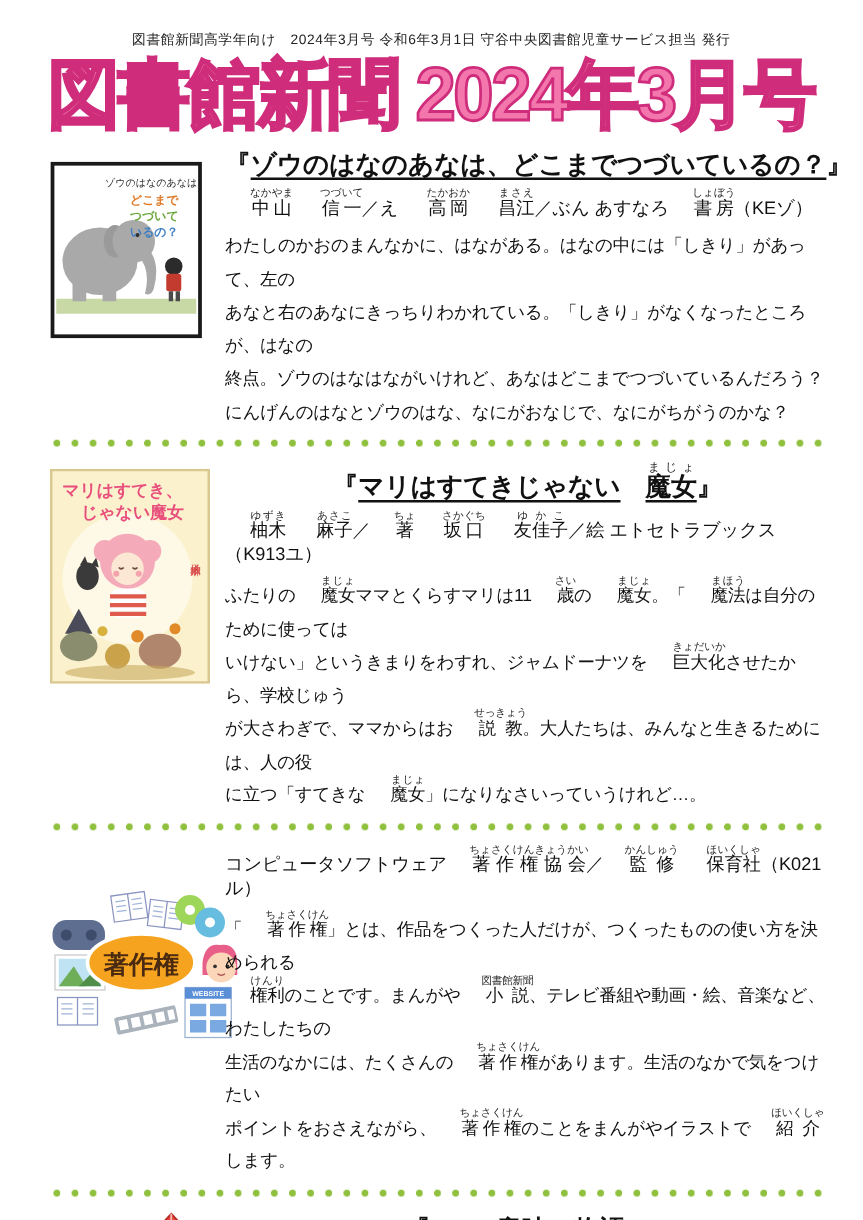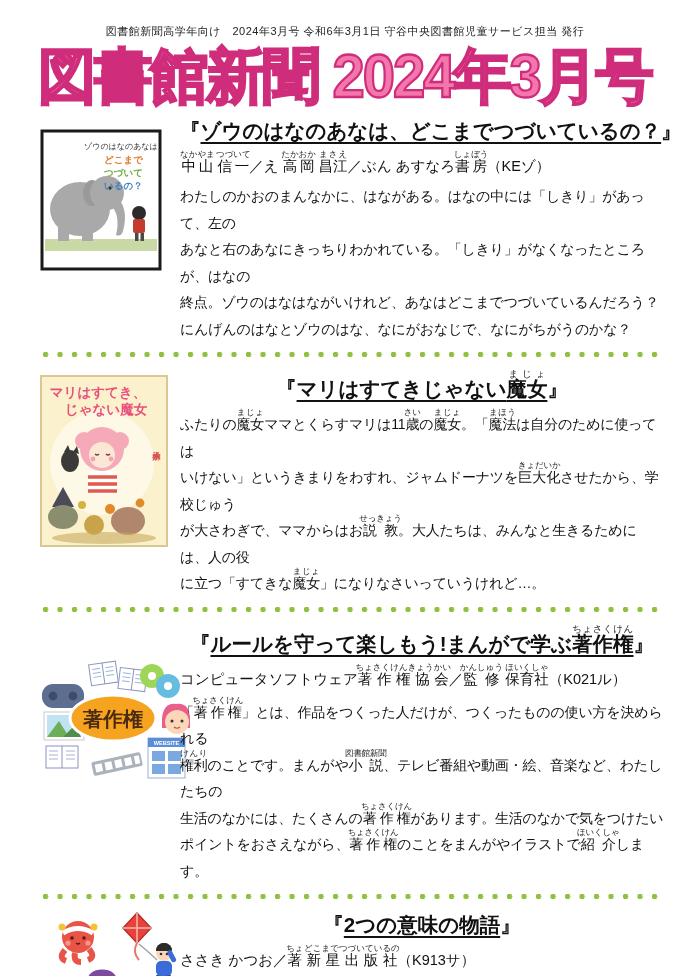--- a/index.html
+++ b/index.html
@@ -24,21 +24,21 @@
                 margin:4px 0 5px; white-space:nowrap; }
   .book-title .tt { text-decoration:underline; text-decoration-thickness:2px; text-underline-offset:4px; }
   .book-title rt { font-size:9.5px; font-weight:normal; }
 
   .book-author { font-size:14.5px; margin:3px 0 7px; color:#111; }
   .book-author rt { font-size:8.5px; }
 
   .book-desc { font-size:14px; line-height:26.5px; letter-spacing:-0.2px; color:#111; }
   .book-desc rt { font-size:8.5px; }
 
-  ruby { ruby-position:over; }
+  ruby { ruby-position:over;margin-left:20px; }
   rt { color:#222; }
 
   .divider { height:7px; margin:9px 2px 7px;
              background-image:radial-gradient(circle at 3.5px 3.5px,#8fc13e 2.6px,transparent 3px);
              background-size:14.5px 7px; background-repeat:repeat-x; }
 
   .s1 .cover-col { padding-top:16px; }
   .s2 { margin-top:2px; }
   .s2 .cover-col { padding-top:10px; }
   .s3 { margin-top:4px; }
@@ -115,20 +115,21 @@
           <circle cx="100" cy="128" r="4.4" fill="#e08a2a"></circle>
           <circle cx="42" cy="130" r="4" fill="#d8b23e"></circle>
           <ellipse cx="64" cy="163" rx="52" ry="6" fill="#caa85e" opacity="0.6"></ellipse>
           <text x="58" y="22" text-anchor="middle" font-size="13.5" font-weight="bold" fill="#e84f7d">マリはすてき、</text>
           <text x="66" y="39" text-anchor="middle" font-size="13.5" font-weight="bold" fill="#e84f7d">じゃない魔女</text>
           <text x="117" y="70" font-size="8.5" fill="#d84a4a" style="writing-mode:vertical-rl">柚木麻子</text>
         </svg>
       </div>
       <div class="content-col">
         <h2 class="book-title"><span>『</span><span class="tt">マリはすてきじゃない<ruby>魔女<rt>まじょ</rt></ruby></span><span>』</span></h2>
+        <div class="book-author"><ruby>柚木<rt>ゆずき</rt></ruby> <ruby>麻子<rt>あさこ</rt></ruby>／<ruby>著<rt>ちょ</rt></ruby> <ruby>坂口<rt>さかぐち</rt></ruby> <ruby>友佳子<rt>ゆかこ</rt></ruby>／絵 エトセトラブックス（K913ユ）</div>
         <p class="book-desc">ふたりの<ruby>魔女<rt>まじょ</rt></ruby>ママとくらすマリは11<ruby>歳<rt>さい</rt></ruby>の<ruby>魔女<rt>まじょ</rt></ruby>。「<ruby>魔法<rt>まほう</rt></ruby>は自分のために使っては<br>いけない」というきまりをわすれ、ジャムドーナツを<ruby>巨大化<rt>きょだいか</rt></ruby>させたから、学校じゅう<br>が大さわぎで、ママからはお<ruby>説教<rt>せっきょう</rt></ruby>。大人たちは、みんなと生きるためには、人の役<br>に立つ「すてきな<ruby>魔女<rt>まじょ</rt></ruby>」になりなさいっていうけれど…。</p>
       </div>
     </div>
 
     <div class="divider"></div>
 
     <div class="book s3">
       <div class="cover-col">
         <svg width="150" height="126" viewBox="0 0 150 126">
           <rect x="2" y="30" width="42" height="24" rx="11" fill="#5d6e91"></rect>
@@ -173,21 +174,20 @@
           <text x="126.5" y="91" text-anchor="middle" font-size="5.6" font-weight="bold" fill="#ffffff">WEBSITE</text>
           <rect x="112" y="97" width="13" height="10" fill="#7aa8e0"></rect>
             <rect x="128" y="97" width="13" height="10" fill="#7aa8e0"></rect>
           <rect x="112" y="110" width="13" height="10" fill="#7aa8e0"></rect>
             <rect x="128" y="110" width="13" height="10" fill="#7aa8e0"></rect>
           <ellipse cx="73" cy="64" rx="43" ry="23" fill="#f6a41f" stroke="#ffffff" stroke-width="3"></ellipse>
           <text x="73" y="72" text-anchor="middle" font-size="20" font-weight="bold" fill="#4a2a10">著作権</text>
         </svg>
       </div>
       <div class="content-col">
-        <h2 class="book-title"><span>『</span><span class="tt">ルールを守って楽しもう!まんがで学ぶ<ruby>著作権<rt>ちょさくけん</rt></ruby></span><span>』</span></h2>
         <div class="book-author">コンピュータソフトウェア<ruby>著作権協会<rt>ちょさくけんきょうかい</rt></ruby>／<ruby>監修<rt>かんしゅう</rt></ruby> <ruby>保育社<rt>ほいくしゃ</rt></ruby>（K021ル）</div>
         <p class="book-desc">「<ruby>著作権<rt>ちょさくけん</rt></ruby>」とは、作品をつくった人だけが、つくったものの使い方を決められる<br><ruby>権利<rt>けんり</rt></ruby>のことです。まんがや<ruby>小説<rt>図書館新聞</rt></ruby>、テレビ番組や動画・絵、音楽など、わたしたちの<br>生活のなかには、たくさんの<ruby>著作権<rt>ちょさくけん</rt></ruby>があります。生活のなかで気をつけたい<br>ポイントをおさえながら、<ruby>著作権<rt>ちょさくけん</rt></ruby>のことをまんがやイラストで<ruby>紹介<rt>ほいくしゃ</rt></ruby>します。</p>
       </div>
     </div>
 
     <div class="divider"></div>
 
     <div class="book s4">
       <div class="cover-col">
         <svg width="150" height="146" viewBox="0 0 150 146">

